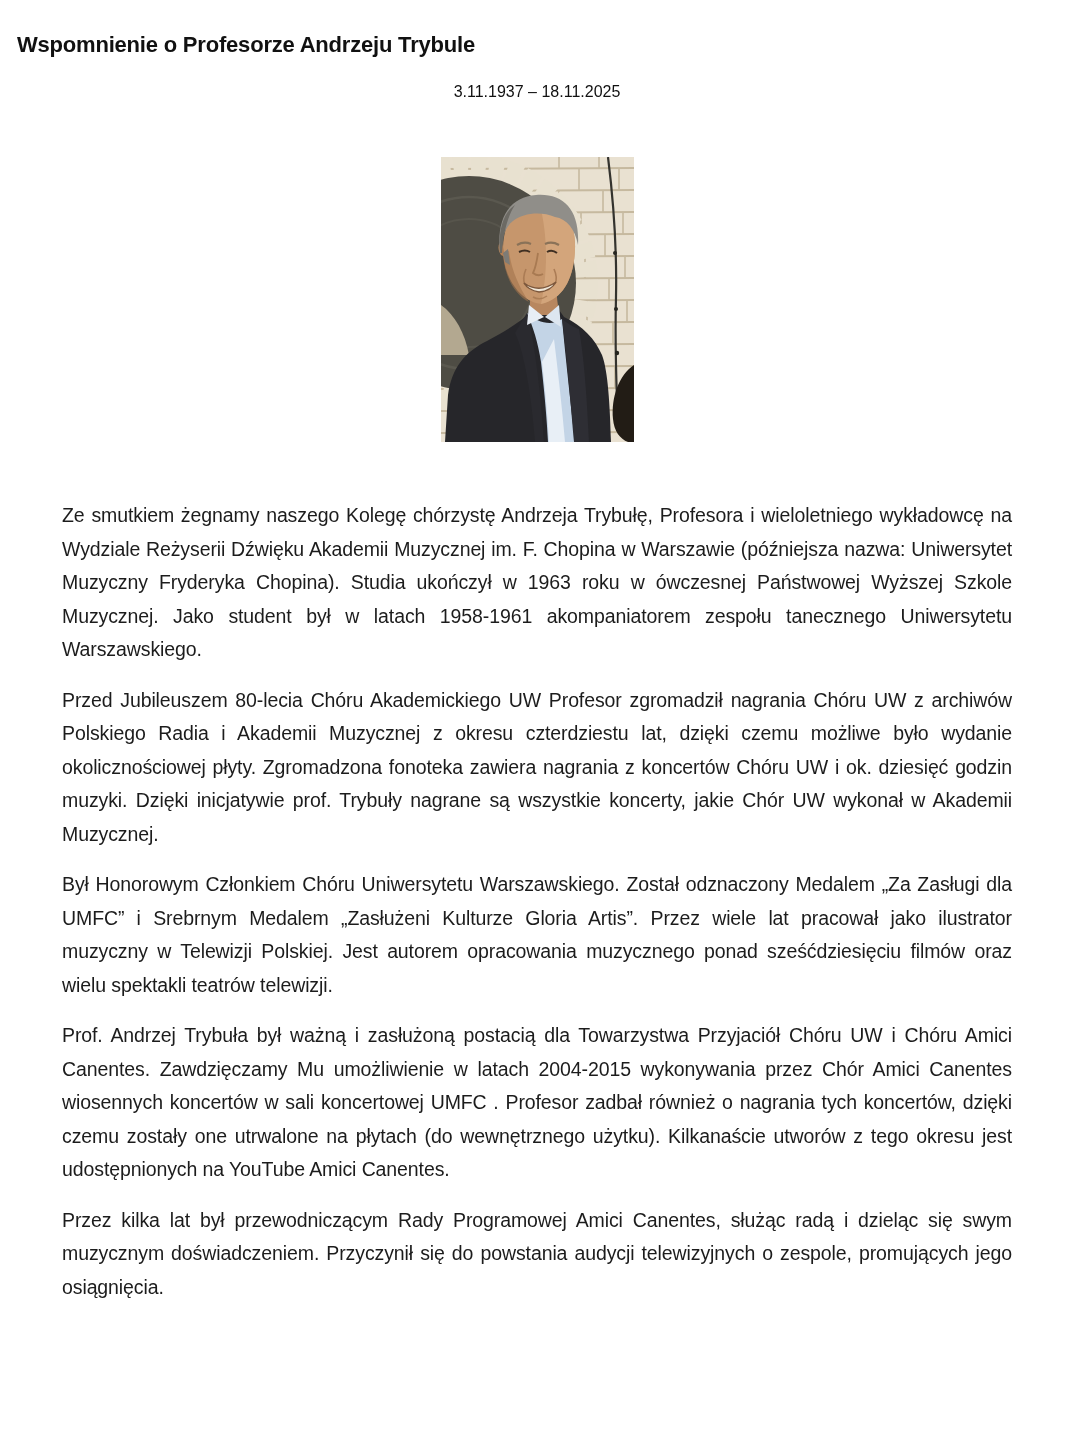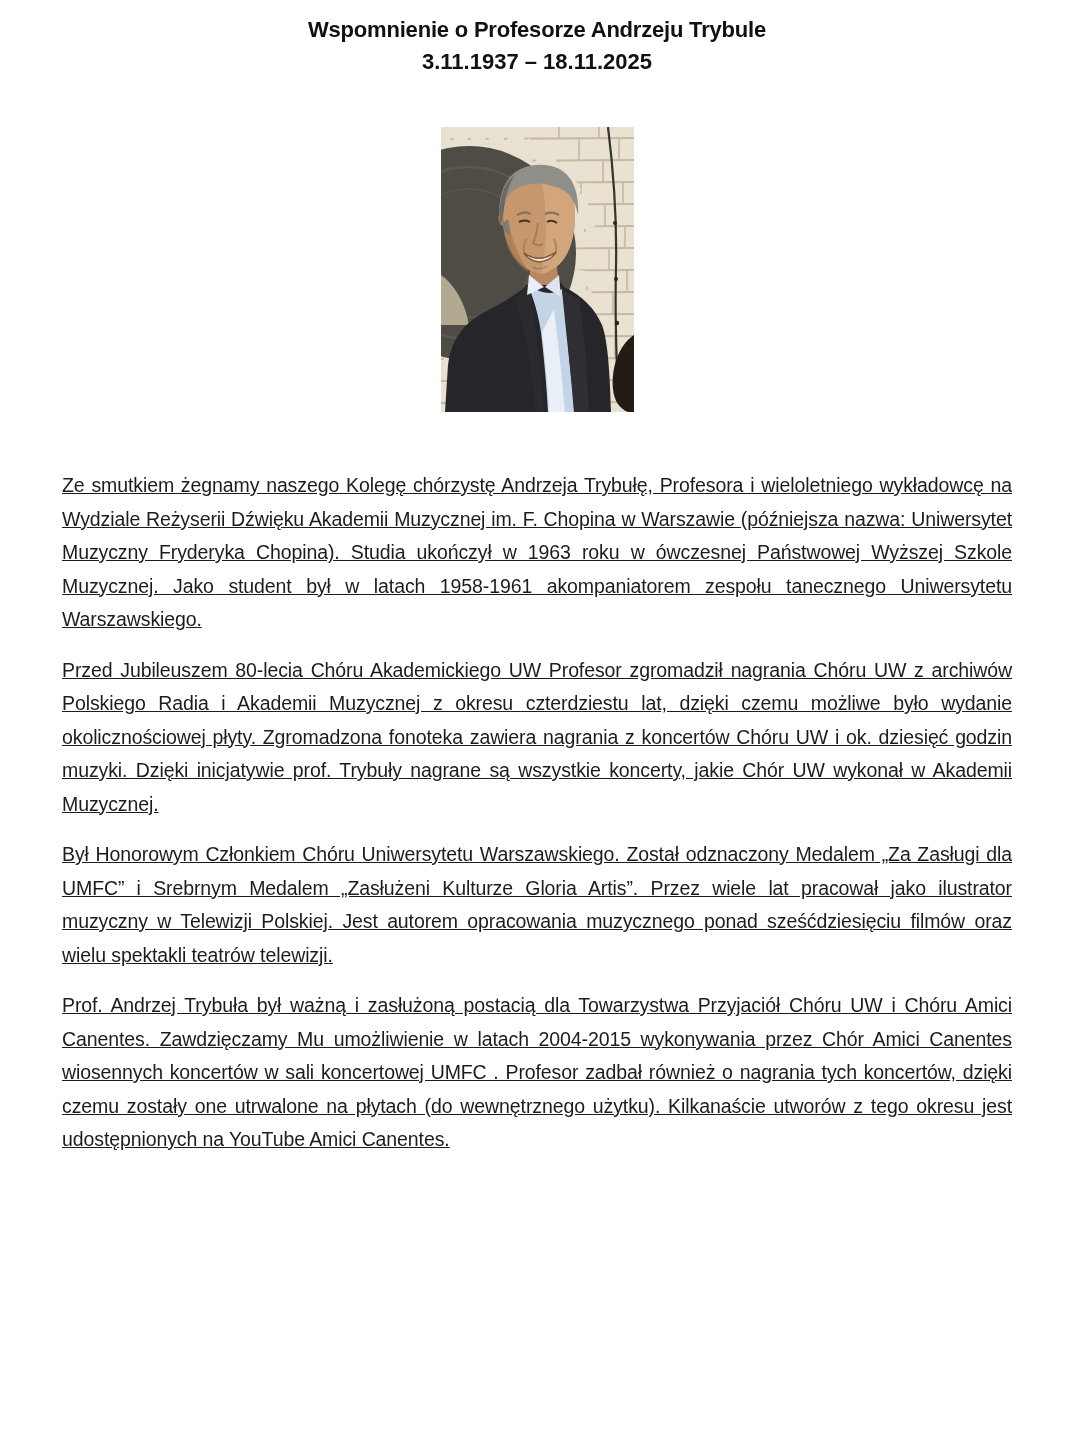--- a/index.html
+++ b/index.html
@@ -6,46 +6,44 @@
   .page {
     position: relative;
     width: 1074px;
     height: 1453px;
     background: #ffffff;
     overflow: hidden;
     font-family: "Liberation Sans", sans-serif;
     color: #1d1d1d;
   }
   .doc-title {
-    margin: 2px;
+    margin: 17px;
     padding-top: 13px;
-    text-align: center;
     font-size: 22px;
     line-height: 30px;
     font-weight: bold;
     letter-spacing: -0.2px;
     color: #111111;
   }
   .doc-dates {
     text-align: center;
-    font-size: 22px;
+    font-size: 16px;
     line-height: 30px;
-    font-weight: bold;
+    font-weight: normal;
     color: #111111;
   }
   .photo-wrap {
     width: 193px;
     height: 285px;
     margin: 50px auto 0 auto;
     overflow: hidden;
   }
   .photo-wrap svg { display: block; }
   .body-text {
     margin: 57px 62px 8px 62px;
-    text-decoration: underline;
   }
   .body-text p {
     margin: 0 0 17px 0;
     font-size: 19.5px;
     line-height: 33.5px;
     text-align: justify;
     letter-spacing: -0.1px;
     color: #1c1c1c;
   }
 </style>
@@ -150,15 +148,16 @@
 
       <path d="M193,208 C178,218 170,240 172,262 C173,274 179,282 187,285 L193,285 Z" fill="#221c15"></path>
     </svg>
   </div>
 
   <div class="body-text">
     <p>Ze smutkiem żegnamy naszego Kolegę chórzystę Andrzeja Trybułę, Profesora i wieloletniego wykładowcę na Wydziale Reżyserii Dźwięku Akademii Muzycznej im. F. Chopina w Warszawie (późniejsza nazwa: Uniwersytet Muzyczny Fryderyka Chopina). Studia ukończył w 1963 roku w ówczesnej Państwowej Wyższej Szkole Muzycznej. Jako student był w latach 1958-1961 akompaniatorem zespołu tanecznego Uniwersytetu Warszawskiego.</p>
     <p>Przed Jubileuszem 80-lecia Chóru Akademickiego UW Profesor zgromadził nagrania Chóru UW z archiwów Polskiego Radia i Akademii Muzycznej z okresu czterdziestu lat, dzięki czemu możliwe było wydanie okolicznościowej płyty. Zgromadzona fonoteka zawiera nagrania z koncertów Chóru UW i ok. dziesięć godzin muzyki. Dzięki inicjatywie prof. Trybuły nagrane są wszystkie koncerty, jakie Chór UW wykonał w Akademii Muzycznej.</p>
     <p>Był Honorowym Członkiem Chóru Uniwersytetu Warszawskiego. Został odznaczony Medalem „Za Zasługi dla UMFC” i Srebrnym Medalem „Zasłużeni Kulturze Gloria Artis”. Przez wiele lat pracował jako ilustrator muzyczny w Telewizji Polskiej. Jest autorem opracowania muzycznego ponad sześćdziesięciu filmów oraz wielu spektakli teatrów telewizji.</p>
     <p>Prof. Andrzej Trybuła był ważną i zasłużoną postacią dla Towarzystwa Przyjaciół Chóru UW i Chóru Amici Canentes. Zawdzięczamy Mu umożliwienie w latach 2004-2015 wykonywania przez Chór Amici Canentes wiosennych koncertów w sali koncertowej UMFC . Profesor zadbał również o nagrania tych koncertów, dzięki czemu zostały one utrwalone na płytach (do wewnętrznego użytku). Kilkanaście utworów z tego okresu jest udostępnionych na YouTube Amici Canentes.</p>
+    <p>Przez kilka lat był przewodniczącym Rady Programowej Amici Canentes, służąc radą i dzieląc się swym muzycznym doświadczeniem. Przyczynił się do powstania audycji telewizyjnych o zespole, promujących jego osiągnięcia.</p>
   </div>
 
 </div>
 
 </body></html>

